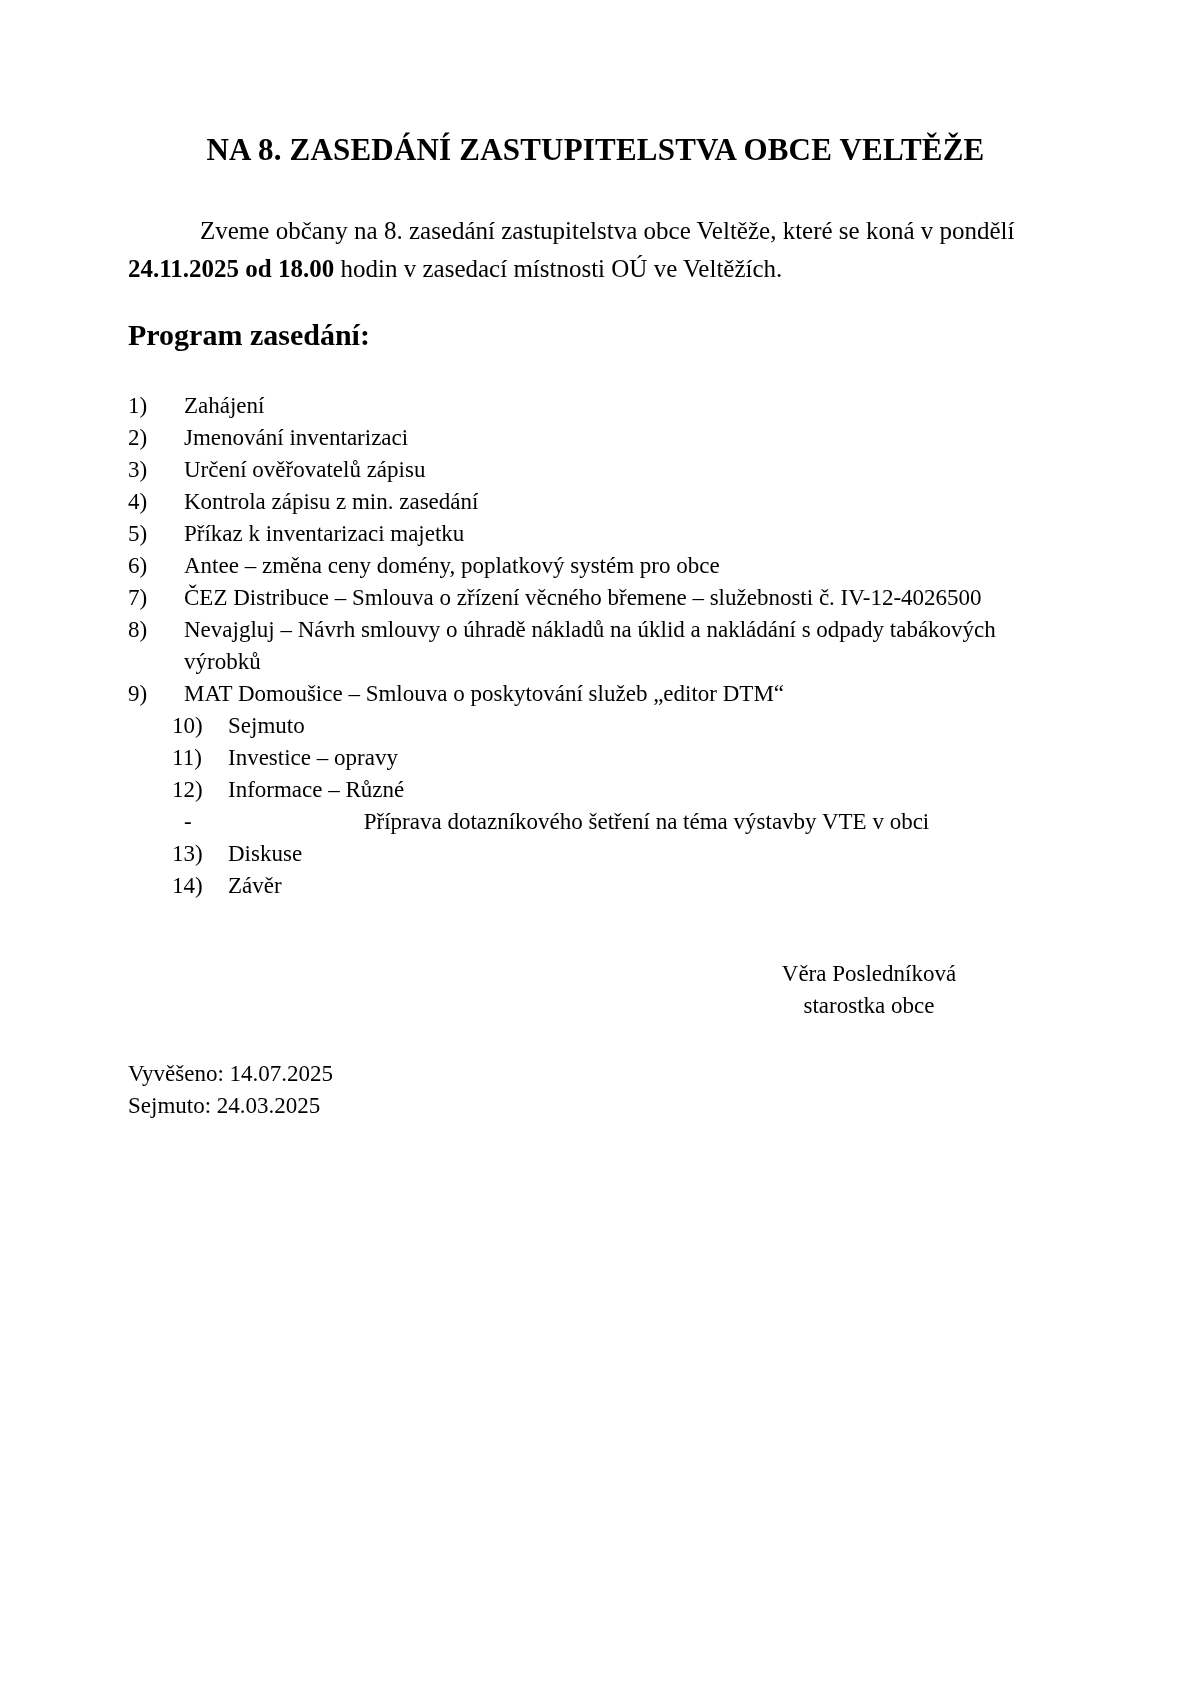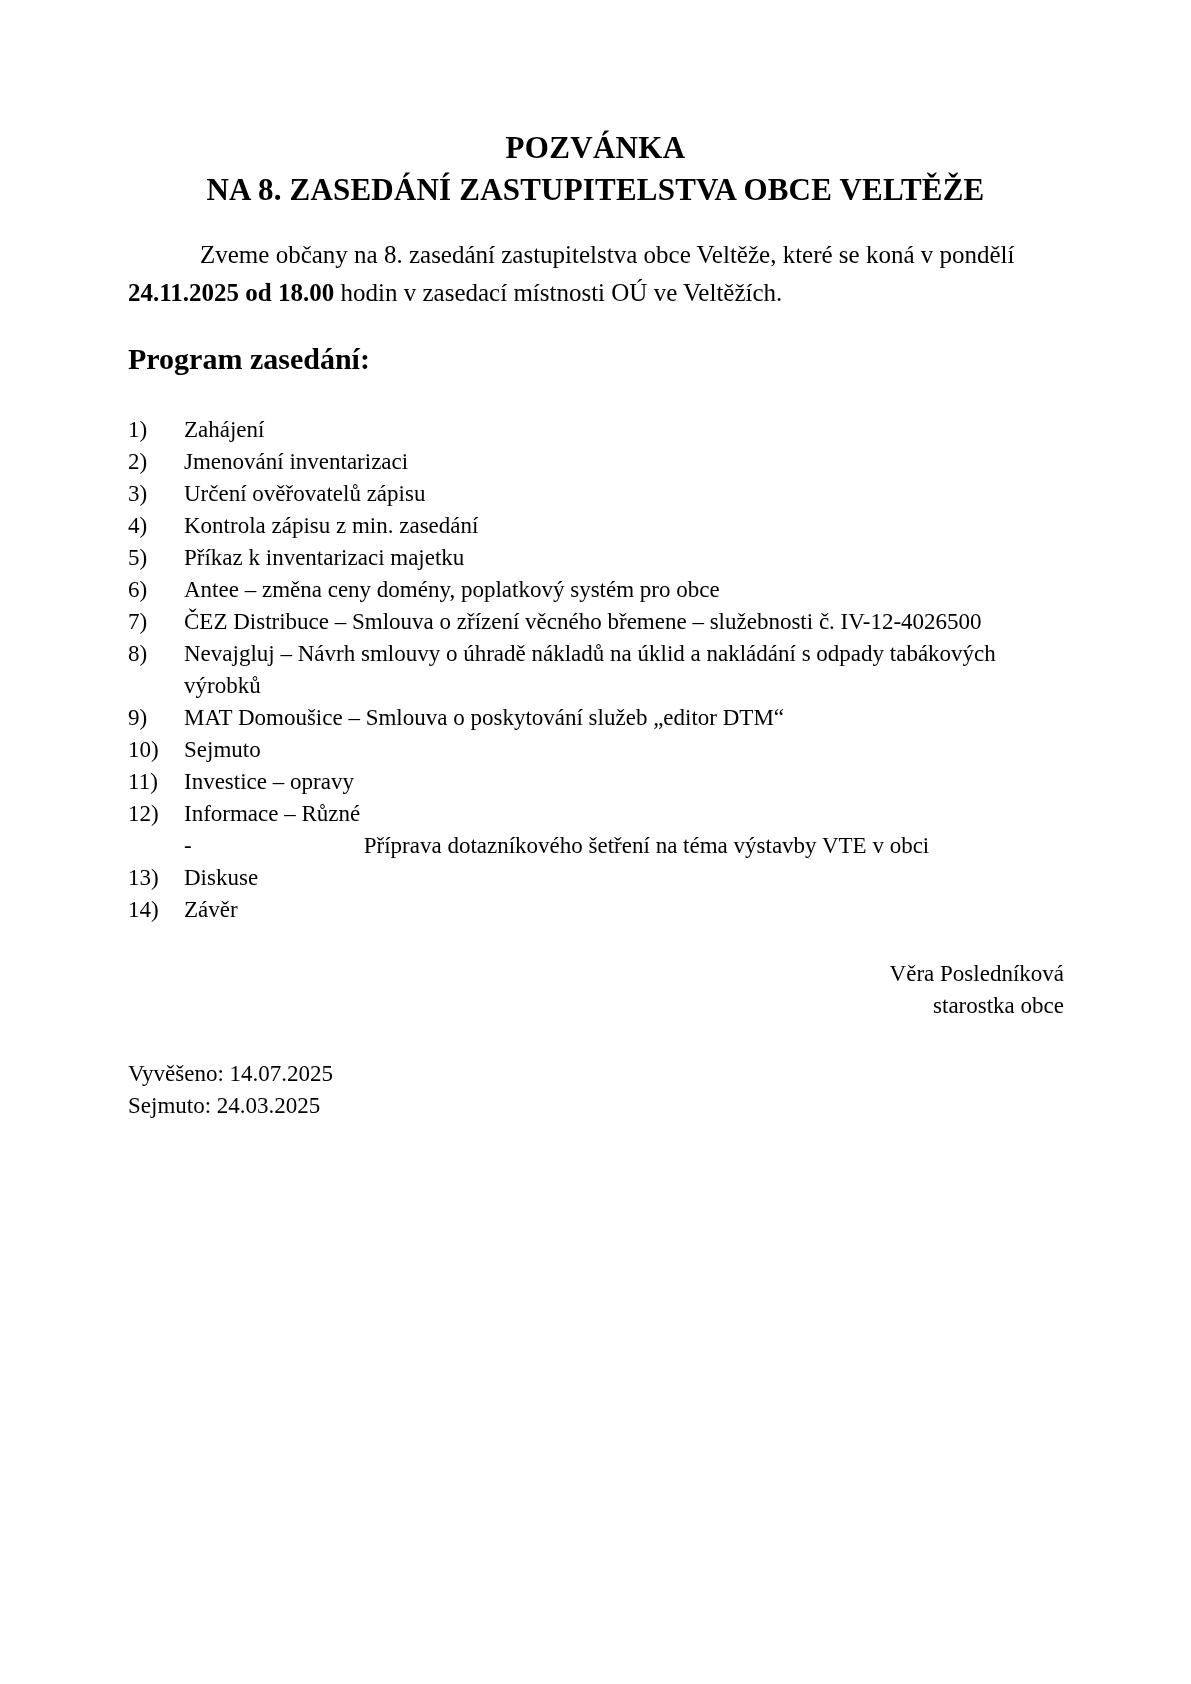--- a/index.html
+++ b/index.html
@@ -43,21 +43,21 @@
     letter-spacing: 0.3px;
   }
   .title-line-2 {
     font-size: 31px;
     line-height: 44px;
     letter-spacing: 0.2px;
   }
 
   
   .intro {
-    margin-top: 24px;
+    margin-top: 40px;
     font-size: 25px;
     line-height: 38px;
     text-align: left;
   }
   .intro .indent {
     display: inline-block;
     width: 72px;
   }
   .intro b {
     font-weight: bold;
@@ -84,20 +84,21 @@
   }
   .prog-num {
     width: 56px;
     flex: 0 0 56px;
     text-align: left;
     white-space: nowrap;
   }
   .prog-num.wide {
     width: 56px;
     flex: 0 0 56px;
+    margin-left: 44px;
   }
   .prog-text {
     flex: 1 1 auto;
     max-width: 860px;
   }
   .sub-item {
     display: flex;
     align-items: flex-start;
     margin-left: 56px;
   }
@@ -109,42 +110,41 @@
     flex: 1 1 auto;
     text-align: center;
   }
 
   
   .signature {
     position: absolute;
     left: 546px;
     top: 830px;
     width: 390px;
-    text-align: right;
+    text-align: center;
     font-size: 23px;
     line-height: 32px;
   }
 
   
   .footer-dates {
     position: absolute;
     left: 0px;
     top: 930px;
     font-size: 23px;
     line-height: 32px;
   }
 </style>
 </head>
 <body>
 
 <div class="page">
   <div class="doc-body">
 
     <div class="title-block">
-      <div class="title-line-1">POZVÁNKA</div>
       <div class="title-line-2">NA 8. ZASEDÁNÍ ZASTUPITELSTVA OBCE VELTĚŽE</div>
     </div>
 
     <div class="intro"><span class="indent"></span><span>Zveme občany na 8. zasedání zastupitelstva obce Veltěže, které se koná v pondělí </span><b>24.11.2025 od 18.00</b><span> hodin v zasedací místnosti OÚ ve Veltěžích.</span></div>
 
     <div class="program-heading">Program zasedání:</div>
 
     <div class="program-list">
 
       <div class="prog-item">

